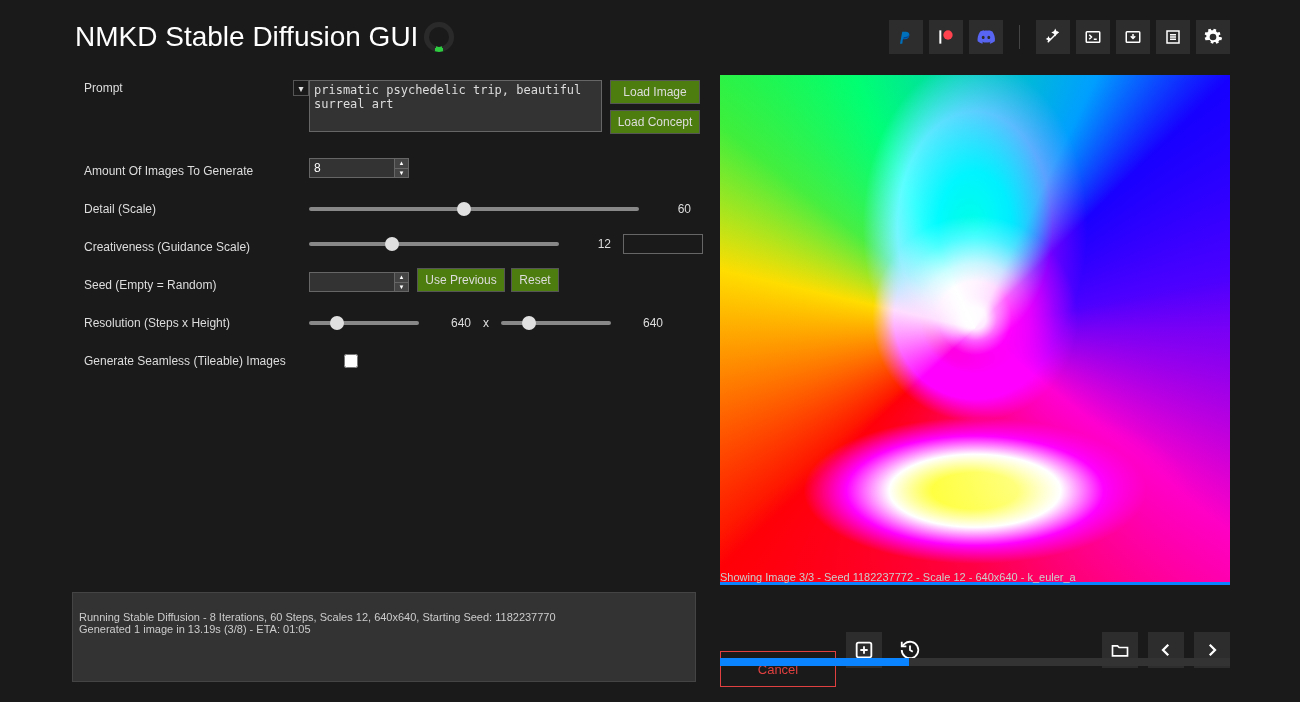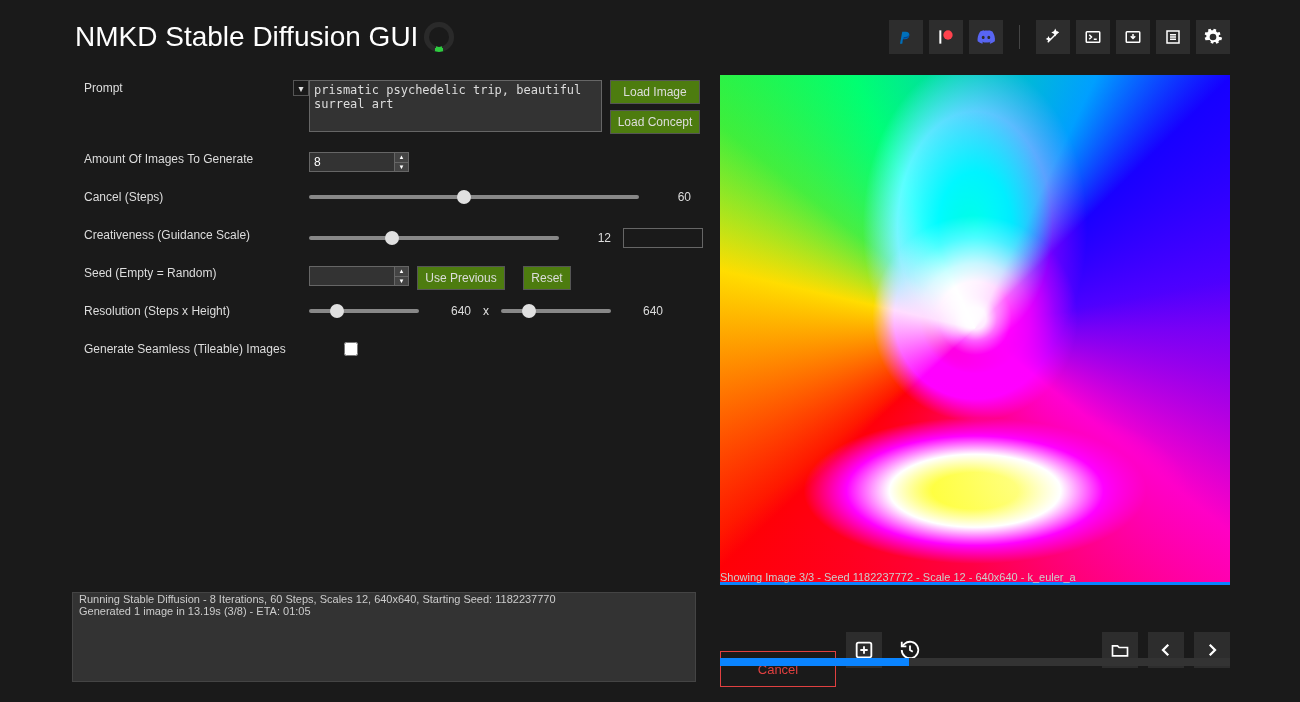--- a/index.html
+++ b/index.html
@@ -46,21 +46,21 @@
     background: #2d2d2d;
     display:flex; align-items:center; justify-content:center;
     cursor: pointer;
   }
   .sep { width:1px; height:24px; background:#444; margin:0 10px; }
   .left-panel {
     position: absolute;
     left: 84px; top: 80px;
     width: 620px;
   }
-  .row { display:flex; align-items:flex-start; margin-bottom: 12px; min-height: 26px; }
+  .row { display:flex; align-items:flex-end; margin-bottom: 12px; min-height: 26px; }
   .label { width: 225px; font-size: 12px; color:#ddd; }
   .prompt-row { align-items:flex-start; margin-bottom: 18px; }
   .prompt-label-cell { width:225px; display:flex; align-items:center; gap:8px; }
   .chevron {
     border:1px solid #555; width:16px; height:16px;
     display:flex; align-items:center; justify-content:center;
     cursor:pointer;
     font-size:10px;
   }
   textarea.prompt {
@@ -95,33 +95,33 @@
   .thumb {
     position:absolute; top:50%; transform:translate(-50%,-50%);
     width:14px; height:14px; background:#e0e0e0; border-radius:50%;
     cursor:pointer;
   }
   .val { width:40px; text-align:right; color:#ddd; }
   .small-box {
     background:#1a1a1a; border:1px solid #666;
     width:80px; height:20px;
   }
-  .seed-btns { display:flex; gap:18px; margin-left:8px; }
+  .seed-btns { display:flex; gap:6px; margin-left:8px; }
   .seed-btns .btn { width:88px; }
   select.sampler {
     background:#333; border:1px solid #666; color:#fff;
     width:100px; height:20px; font-size:12px; padding-left:2px;
   }
   input.chk { width:14px; height:14px; }
   .log {
     position:absolute;
     left:72px; bottom:20px;
     width:624px; height:90px;
     background:#333; border:1px solid #444;
-    color:#ccc; font-size:11px; padding:0 6px;
+    color:#ccc; font-size:11px; padding:18px 6px;
     overflow-y:scroll;
   }
   .log::-webkit-scrollbar{width:14px;background:#2a2a2a;}
   .log::-webkit-scrollbar-thumb{background:#555;}
   .preview {
     position:absolute;
     left:720px; top:75px;
     width:510px; height:510px;
     background:#000;
     border-bottom:3px solid #0a84ff;
@@ -243,21 +243,21 @@
     <div class="numbox" style="width:100px;">
       <span>8</span>
       <div class="spin">
           <div>▲</div>
           <div>▼</div>
         </div>
     </div>
   </div>
 
   <div class="row">
-    <span class="label">Cancel (Steps)</span>
+    <span class="label">Detail (Scale)</span>
     <div class="slider-wrap">
       <div class="slider">
           <div class="thumb" style="left:47%"></div>
         </div>
       <span class="val">60</span>
     </div>
   </div>
 
   <div class="row">
     <span class="label">Creativeness (Guidance Scale)</span>

